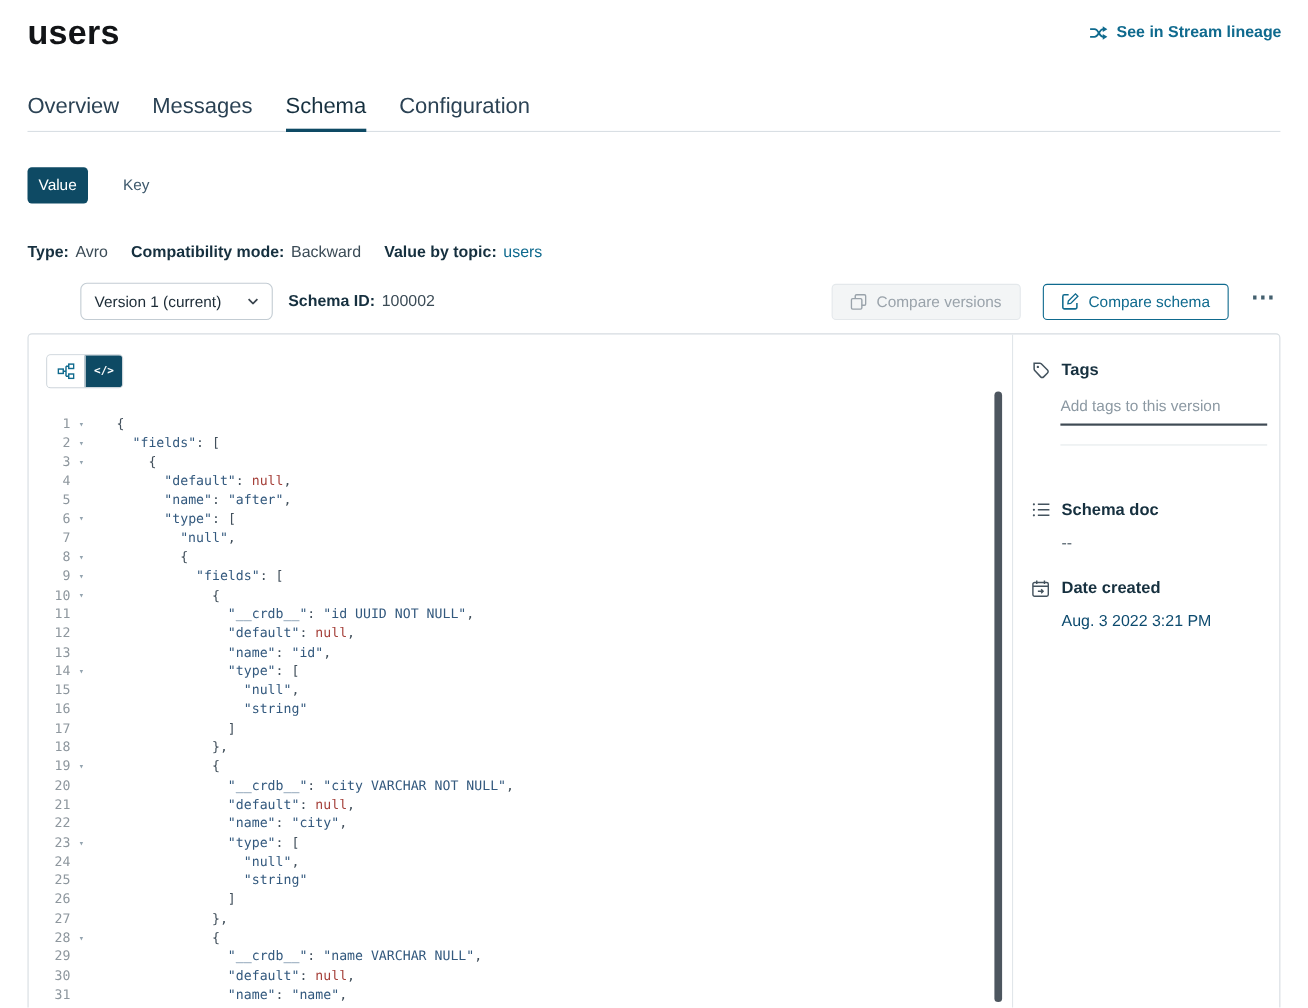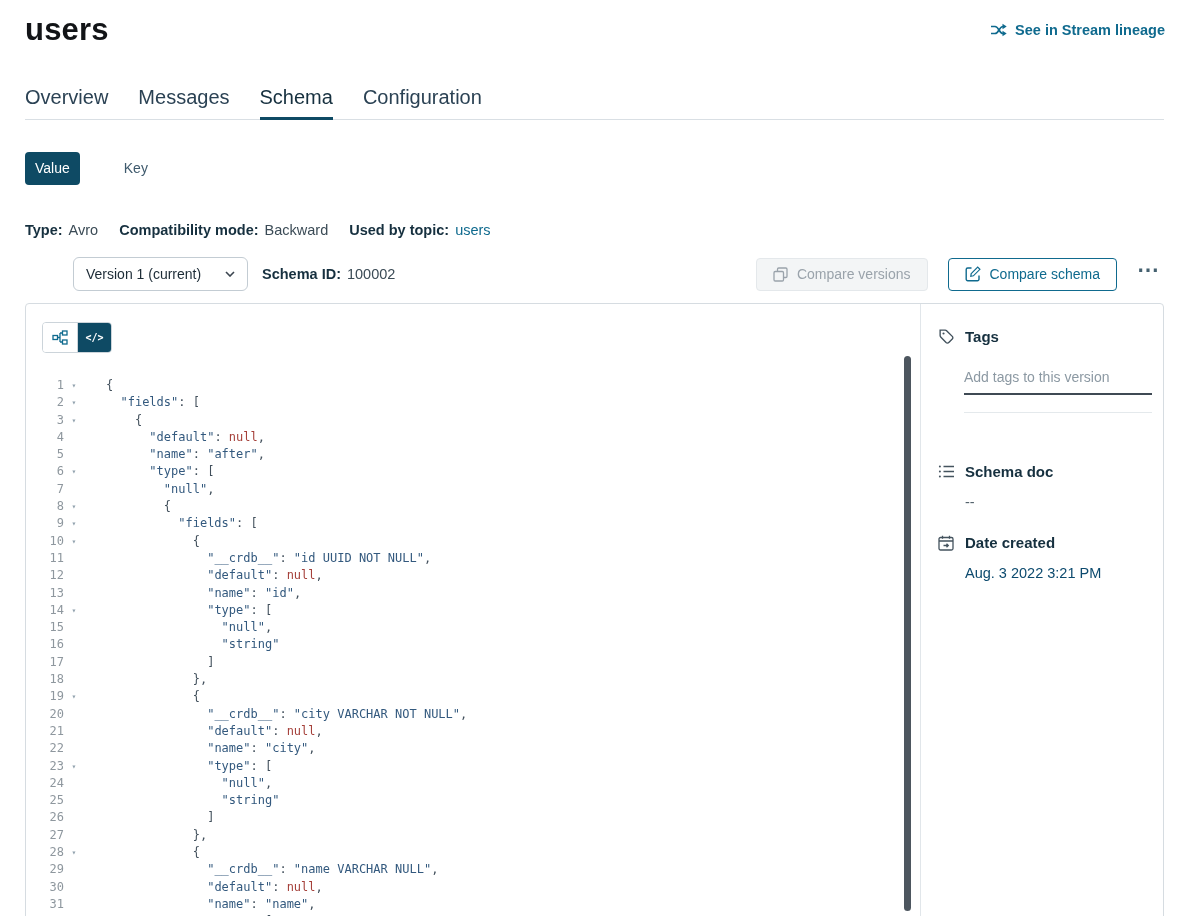--- a/index.html
+++ b/index.html
@@ -16,21 +16,21 @@
   .title { font-size: 31px; font-weight: 800; color: #121417; margin: 0; line-height: 36px; letter-spacing: .2px; }
   .lineage-link { display: inline-flex; align-items: center; gap: 8px; color: #0f6a8e; font-size: 14.5px; font-weight: 600; margin-top: 10px; cursor: pointer; }
 
   
   .tabs { display: flex; gap: 30px; margin: 41px 25px 0 25px; border-bottom: 1px solid #d9dfe4; }
   .tab { padding-bottom: 13px; font-size: 20px; color: #2b4254; cursor: pointer; position: relative; line-height: 17px; }
   .tab.active { color: #16303f; }
   .tab.active::after { content: ""; position: absolute; left: 0; right: 0; bottom: -1px; height: 3px; background: #0e4a64; }
 
   
-  .toggle-row { margin: 32px 25px 0 25px; display: flex; align-items: flex-end; gap: 34px; }
+  .toggle-row { margin: 32px 25px 0 25px; display: flex; align-items: flex-end; gap: 22px; }
   .toggle-btn { font-size: 14px; padding: 8px 10px; border-radius: 4px; color: #3f5a6d; cursor: pointer; line-height: 17px; }
   .toggle-btn.active { background: #0e4a64; color: #ffffff; }
 
   
   .meta { margin: 37px 25px 0 25px; display: flex; gap: 21px; font-size: 14.5px; align-items: center; }
   .meta-item { display: flex; gap: 6px; }
   .meta-label { font-weight: 700; color: #16303f; }
   .meta-value { color: #3b4b56; text-align: right; }
   .meta-value.link { color: #0f6a8e; cursor: pointer; }
 
@@ -65,21 +65,21 @@
   .tk-s { color: #33597e; }
   .tk-n { color: #a5403a; }
 
   .scrollbar { position: absolute; top: 52px; right: 9px; bottom: 6px; width: 7px; }
   .scroll-thumb { width: 7px; height: 97%; background: #4d565f; border-radius: 4px; }
 
   
   .sidebar { flex: 1; border-left: 1px solid #e1e6ea; padding: 24px 16px 0 16px; }
   .side-head { display: flex; align-items: center; gap: 10px; font-size: 15px; font-weight: 700; color: #16303f; }
   .side-icon { width: 18px; display: flex; justify-content: center; flex: none; }
-  .tags-input { display: block; margin: 24px 0 0 27px; width: 188px; border: none; border-bottom: 2px solid #3f4a54;
+  .tags-input { display: block; margin: 16px 0 0 27px; width: 188px; border: none; border-bottom: 2px solid #3f4a54;
                 font-size: 14px; padding: 0 0 8px 0; color: #1c2b36; outline: none; font-family: "Liberation Sans", sans-serif; }
   .tags-input::placeholder { color: #8c99a3; }
   .side-divider { margin: 17px 0 0 27px; width: 188px; height: 1px; background: #e4e9ec; }
   .section-doc { margin-top: 50px; }
   .section-date { margin-top: 24px; }
   .side-value { margin: 14px 0 0 28px; font-size: 14.5px; color: #55636d; }
   .side-value.dark { color: #0c4a6e; }
 </style>
 </head>
 <body>
@@ -116,21 +116,21 @@
   <div class="meta">
     <span class="meta-item">
       <span class="meta-label">Type:</span>
       <span class="meta-value">Avro</span>
     </span>
     <span class="meta-item">
       <span class="meta-label">Compatibility mode:</span>
       <span class="meta-value">Backward</span>
     </span>
     <span class="meta-item">
-      <span class="meta-label">Used by topic:</span>
+      <span class="meta-label">Value by topic:</span>
       <span class="meta-value link">users</span>
     </span>
   </div>
 
   <div class="controls">
     <div class="select">
       <span>Version 1 (current)</span>
       <span style="display:inline-flex">
         <svg width="10" height="6" viewBox="0 0 10 6" fill="none">
             <path d="M1 1 L5 5 L9 1" stroke="#3c4650" stroke-width="1.6"></path>

